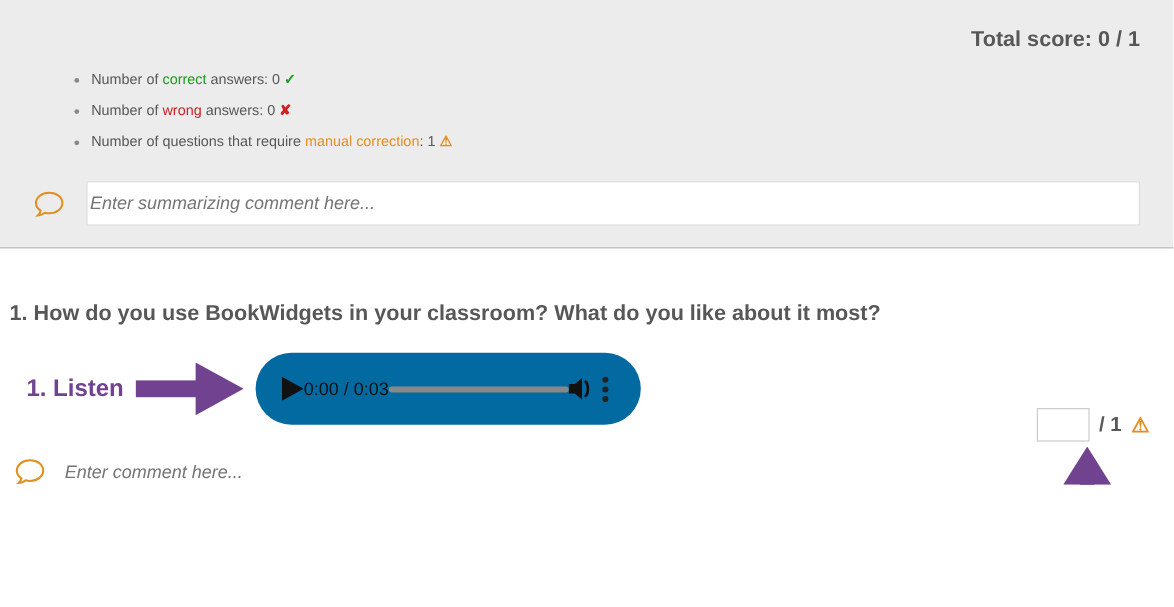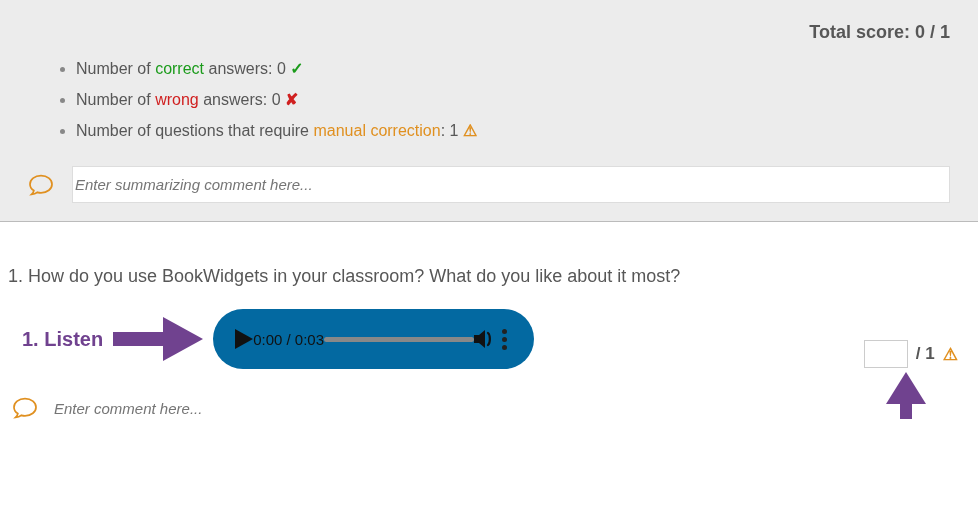--- a/index.html
+++ b/index.html
@@ -32,21 +32,21 @@
     text-align: right;
   }
   ul.answers {
     list-style: disc;
     margin: 0 0 20px 0;
     padding-left: 48px;
     color: #888;
   }
   ul.answers li {
     color: #575757;
-    font-size: 16px;
+    font-size: 12px;
     padding: 6px 0;
   }
   ul.answers li::marker { color:#888; }
   .correct { color: #1b9b1b; }
   .wrong { color: #d02020; }
   .manual { color: #e09020; }
   .check-icon { color:#1b9b1b; font-weight:bold; }
   .x-icon { color:#d02020; font-weight:bold; }
   .warn-icon { color:#e09020; font-weight:bold; }
   .comment-row {
@@ -81,21 +81,21 @@
   }
   .bubble-icon svg { display:block; }
 
   .question-block {
     padding: 0 8px;
     margin-top: 44px;
     position: relative;
   }
   .question-title {
     font-size: 18px;
-    font-weight: 400;
+    font-weight: 700;
     color: #575757;
     margin-bottom: 22px;
   }
   .listen-row {
     display: flex;
     align-items: center;
     margin-left: 14px;
     gap: 10px;
     margin-bottom: 28px;
   }

